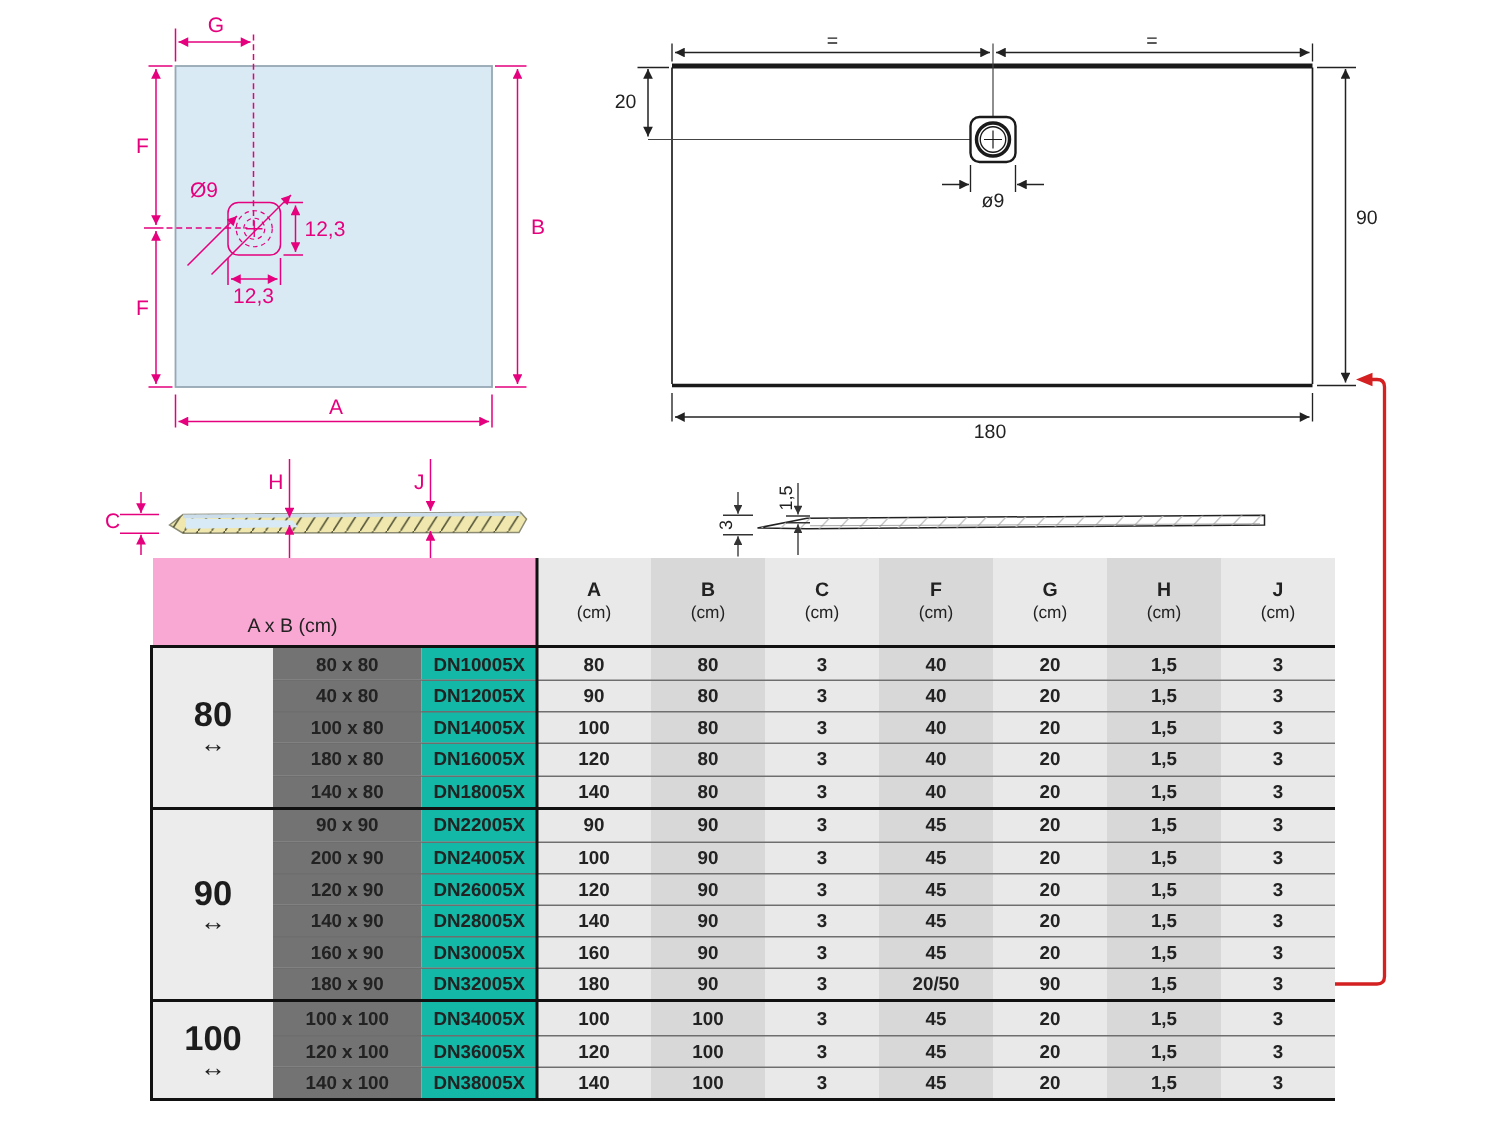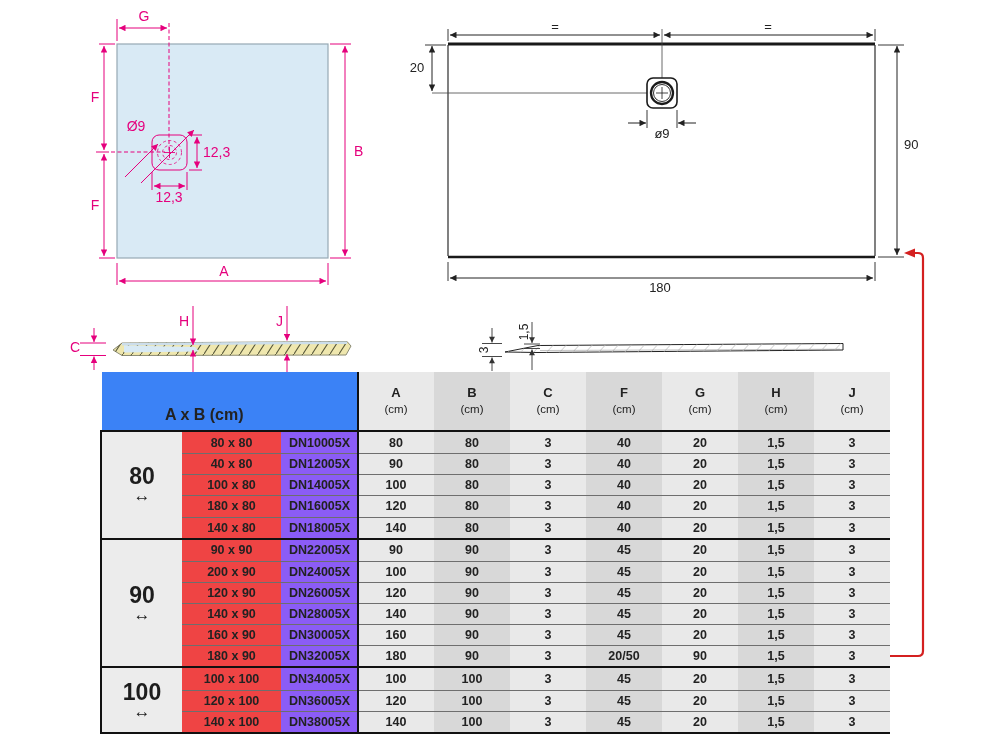--- a/index.html
+++ b/index.html
@@ -6,34 +6,34 @@
   html,body{width:1000px;height:750px;background:#fff;font-family:"Liberation Sans",sans-serif;overflow:hidden;position:relative}
   .abs{position:absolute}
   svg{display:block;overflow:visible}
   svg text{font-family:"Liberation Sans",sans-serif}
   .magt{fill:#e5007d;font-size:14px}
   .blkt{fill:#222;font-size:13px}
   .smt{fill:#222;font-size:12px}
   
   .spec-table{position:absolute;left:100px;top:372px;width:790px}
   .thead{display:grid;grid-template-columns:80px 99px 77px repeat(7,76px);height:58px;padding-left:2px}
-  .ab{grid-column:1 / span 3;display:flex;align-items:flex-end;padding:0 0 6px 63px;font-size:16px;font-weight:bold;color:#222;background:#3b82f6}
+  .ab{grid-column:1 / span 3;display:flex;align-items:flex-end;padding:0 0 6px 63px;font-size:13px;font-weight:normal;color:#222;background:#f9a8d4}
   .hcell{display:flex;flex-direction:column;align-items:center;justify-content:center;font-weight:bold;color:#222;font-size:13px;line-height:1.3}
   .hcell .unit{font-size:11.5px;font-weight:normal}
   .shL{background:#e9e9e9}.shD{background:#d8d8d8}
   .tbody{border:2px solid #111;border-right:none;background:#fff}
   .tgroup{display:grid;grid-template-columns:80px 99px 77px repeat(7,76px)}
   .tgroup + .tgroup{border-top:2px solid #111}
   .gcell{grid-column:1;background:#ececec;display:flex;flex-direction:column;align-items:center;justify-content:center}
   .gnum{font-size:23px;font-weight:bold;color:#1d1d1d;line-height:1}
   .garr{font-size:17px;font-weight:bold;color:#1d1d1d;line-height:1;margin-top:-1px}
   .trow{display:contents}
   .cell{display:flex;align-items:center;justify-content:center;font-size:12.5px;font-weight:bold;color:#222;white-space:nowrap}
-  .c-dim{background:#ef4444}
-  .c-code{background:#8b5cf6}
+  .c-dim{background:#737373}
+  .c-code{background:#14b8a6}
   .v0{background:#e9e9e9}.v1{background:#d8d8d8}
   .sep{border-top:1px solid #6e6e6e}
   .vline{position:absolute;left:257px;top:0;width:2px;height:362px;background:#111}
 </style>
 </head>
 <body>
 
 <svg class="abs" style="left:85px;top:5px" width="280" height="292" viewBox="0 0 280 292">
   <defs>
     <marker id="am1" viewBox="0 0 10 10" refX="10" refY="5" markerWidth="8" markerHeight="6.5" orient="auto-start-reverse">

